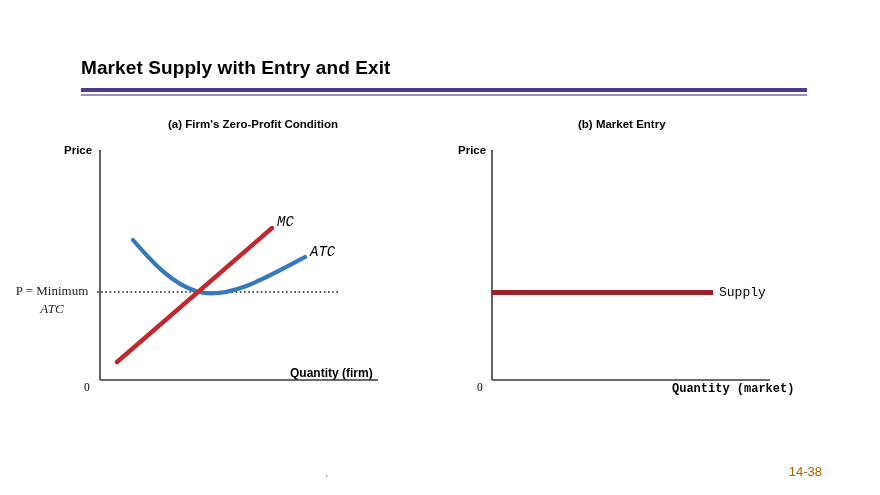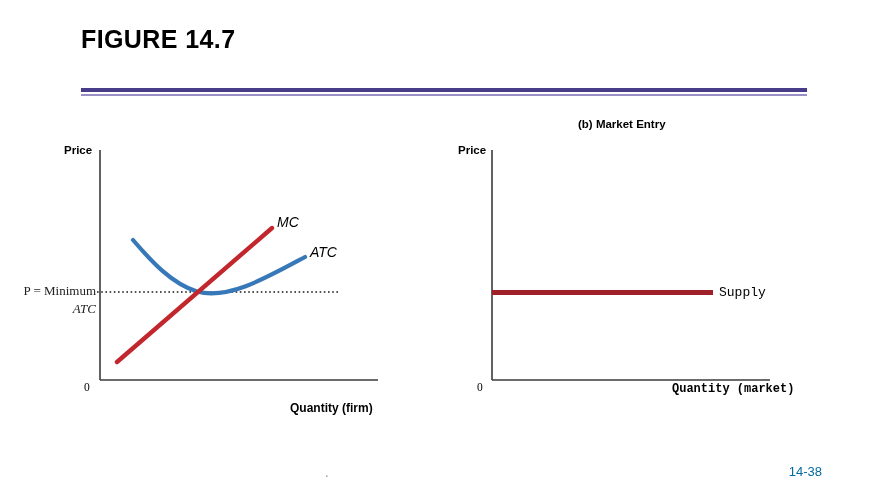--- a/index.html
+++ b/index.html
@@ -80,51 +80,51 @@
   }
   #price-a { left: 64px; top: 144px; }
   #price-b { left: 458px; top: 144px; }
 
   .axis-label-quantity {
     position: absolute;
     font-size: 12px;
     font-weight: bold;
     white-space: nowrap;
   }
-  #quantity-a { left: 290px; top: 401px; }
+  #quantity-a { left: 290px; top: 366px; }
   #quantity-b { left: 672px; top: 382px; font-family: Liberation Mono, monospace; }
 
   .origin-label {
     position: absolute;
     font-size: 11.5px;
     font-family: "Liberation Serif", serif;
     white-space: nowrap;
   }
   #origin-a { left: 84px; top: 381px; }
   #origin-b { left: 477px; top: 381px; }
 
   
   .curve-label {
     position: absolute;
-    font-family: Liberation Sans, sans-serif;
+    font-family: Liberation Mono, monospace;
     font-style: italic;
     font-size: 14px;
     white-space: nowrap;
   }
   #mc-label  { left: 277px; top: 214px; }
   #atc-label { left: 310px; top: 244px; }
   #supply-label { left: 719px; top: 285px; font-style: normal; font-family: Liberation Mono, monospace; font-size: 13px; }
 
   
   #p-min-annotation {
     position: absolute;
     left: 8px;
     top: 282px;
     width: 88px;
-    text-align: right;
+    text-align: center;
     font-family: "Liberation Serif", serif;
     font-size: 13px;
     line-height: 1.35;
     color: #222222;
   }
   #p-min-annotation .ln2 { font-style: italic; }
 
   
   #plot-svg {
     position: absolute;
@@ -133,42 +133,43 @@
     width: 880px;
     height: 495px;
   }
 
   
   .slide-number {
     position: absolute;
     right: 58px;
     top: 464px;
     font-size: 13px;
-    color: #0369a1;
+    color: #a16207;
   }
   .footer-dot {
     position: absolute;
     left: 325px;
     top: 466px;
     font-size: 13px;
     color: #8a8a8a;
     line-height: 1;
   }
 </style>
 </head>
 <body>
 
 <div id="slide">
 
-  <div class="fig-title">FIGURE 14.7</div>
-
+
+  <div class="fig-subtitle">Market Supply with Entry and Exit</div>
 
   <div class="rule-thick"></div>
   <div class="rule-thin"></div>
 
+  <div class="panel-heading" id="panel-a-heading">(a) Firm's Zero-Profit Condition</div>
 
   <div class="panel-heading" id="panel-b-heading">(b) Market Entry</div>
 
   <div class="axis-label-price" id="price-a">Price</div>
 
   <div class="axis-label-price" id="price-b">Price</div>
 
   <div class="axis-label-quantity" id="quantity-a">Quantity (firm)</div>
 
   <div class="axis-label-quantity" id="quantity-b">Quantity (market)</div>

